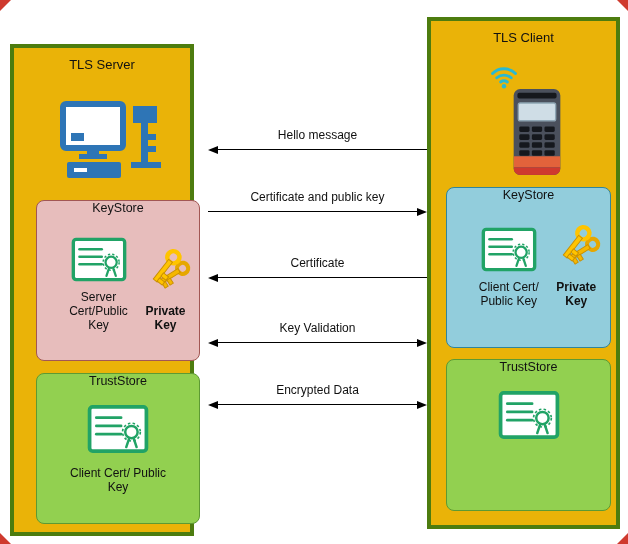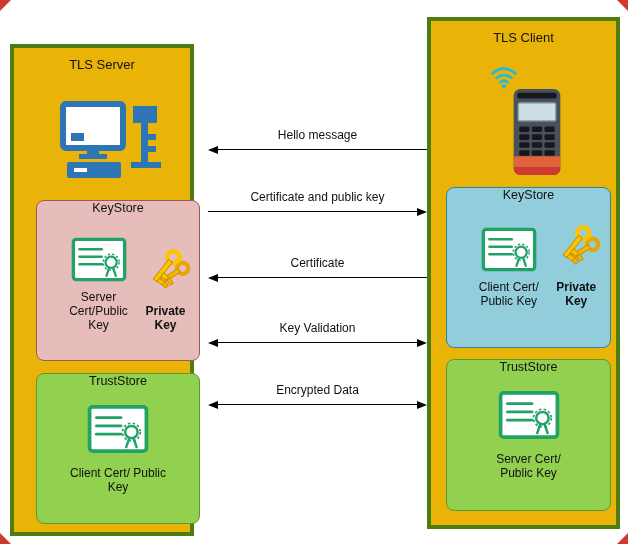--- a/index.html
+++ b/index.html
@@ -213,21 +213,20 @@
           <div class="store-label key-label">Private Key</div>
         </div>
       </div>
     </div>
 
     <div class="store truststore-client">
       <div class="store-title">TrustStore</div>
       <svg class="tstore-icon">
           <use href="#sym-cert"></use>
         </svg>
-      <div class="tstore-label">Server Cert/ Public Key</div>
     </div>
   </div>
 
   <div class="arrow m1">
     <div class="arrow-label">Hello message</div>
     <div class="arrow-line">
       <span class="ah left"></span>
       <div class="shaft"></div>
     </div>
   </div>

